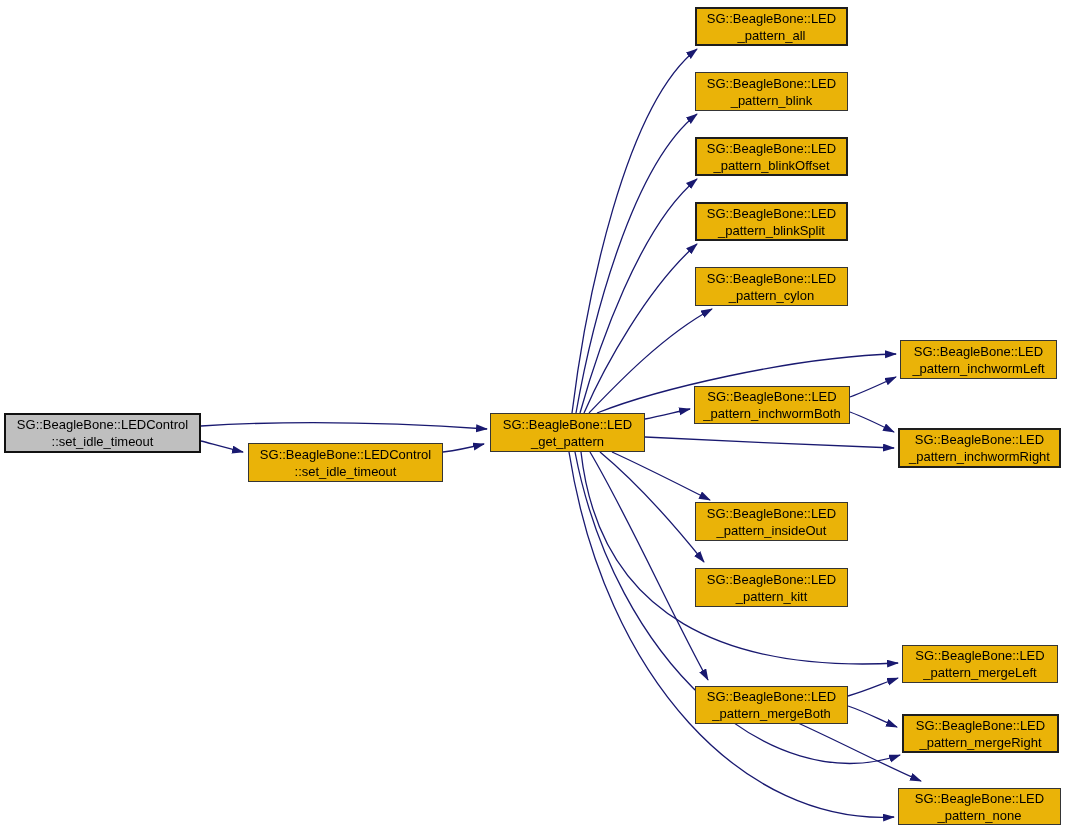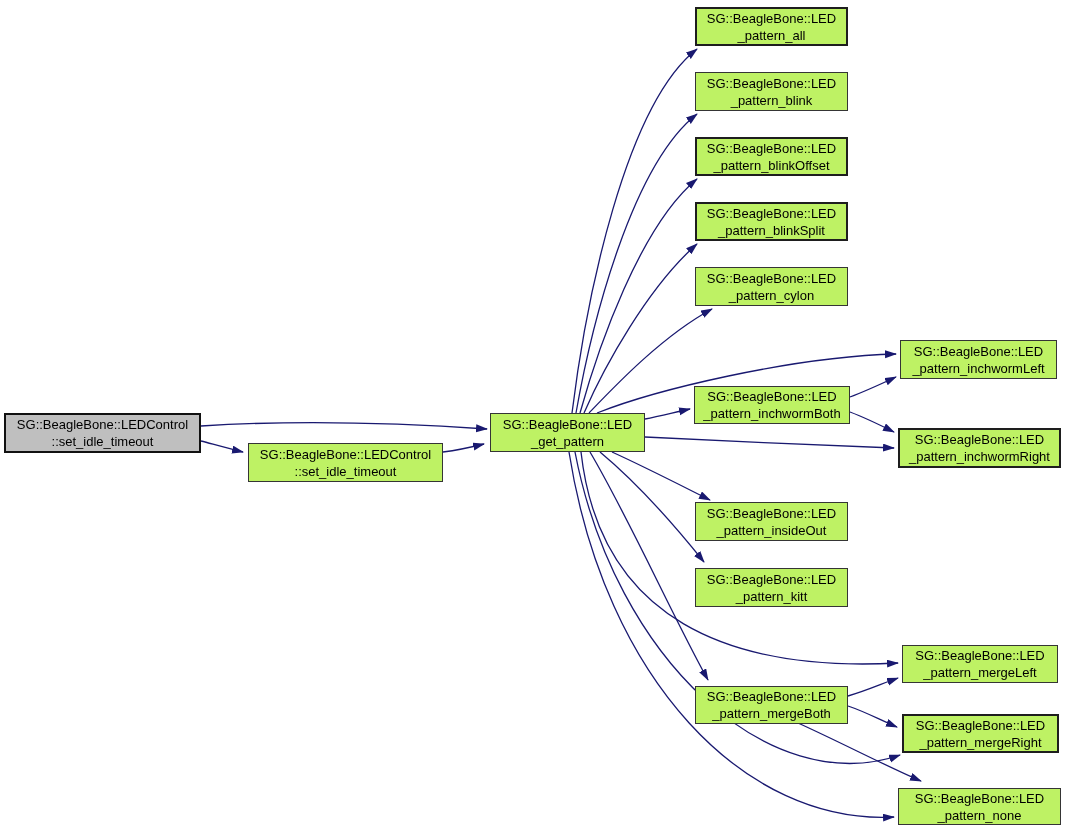--- a/index.html
+++ b/index.html
@@ -17,21 +17,21 @@
     width: 1067px;
     height: 835px;
   }
   .node {
     position: absolute;
     box-sizing: border-box;
     display: flex;
     flex-direction: column;
     align-items: center;
     justify-content: center;
-    background: #bef264;
+    background: #eab308;
     border: 1px solid #353535;
     color: #000000;
     font-size: 13px;
     line-height: 17px;
     text-align: center;
     white-space: nowrap;
   }
   .node.bold { border-width: 2px; border-color: #1e1e1e; }
   .node.highlight { background: #bfbfbf; border-width: 2px; border-color: #111111; }
   .node.clickable { cursor: pointer; }

